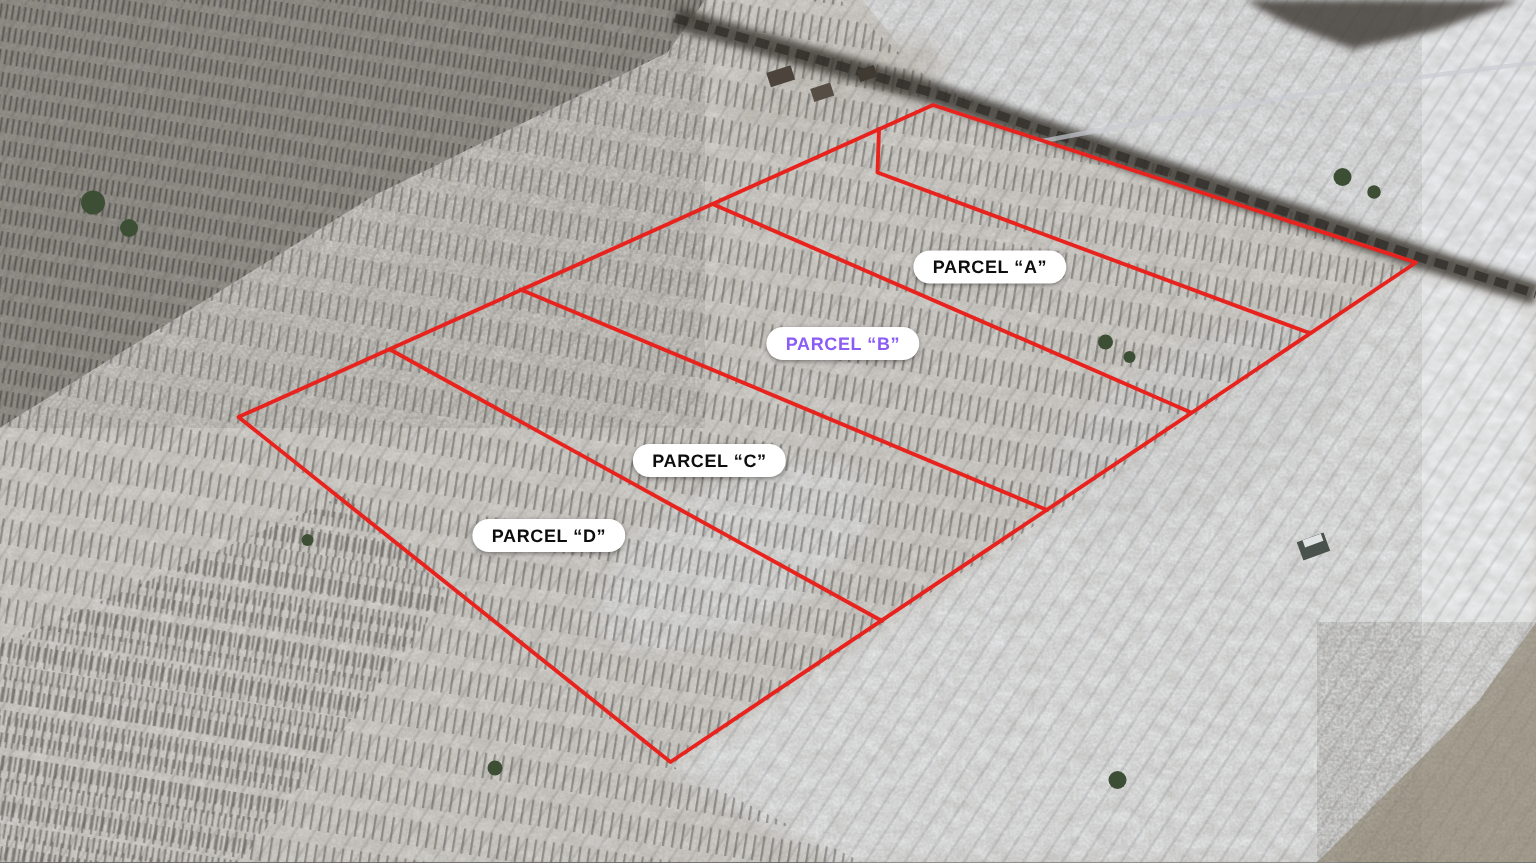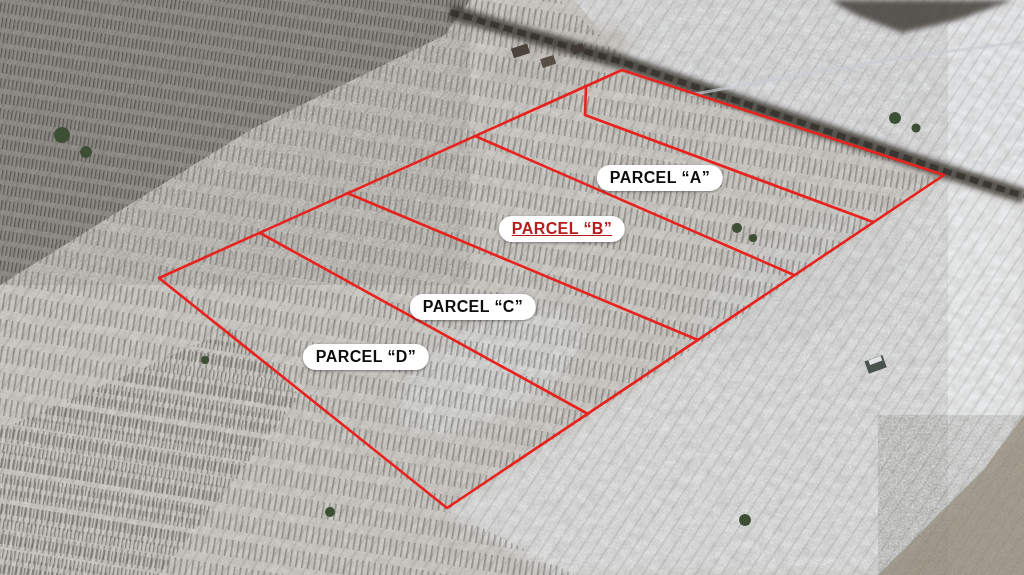--- a/index.html
+++ b/index.html
@@ -5,21 +5,21 @@
   html,body{margin:0;padding:0;background:#222;}
   .stage{
     position:relative;width:1024px;height:575px;overflow:hidden;
     font-family:"Liberation Sans", sans-serif;
   }
   .stage svg{position:absolute;left:0;top:0;display:block;}
   #labels{position:absolute;left:0;top:0;width:100%;height:100%;pointer-events:none;}
   .pill{
     position:absolute;transform:translate(-50%,-50%);
     background:#ffffff;color:#0d0d0d;
-    font-weight:bold;font-size:16px;letter-spacing:.4px;white-space:nowrap;
+    font-weight:bold;font-size:12px;letter-spacing:.4px;white-space:nowrap;
     padding:4px 13px;border-radius:999px;
     box-shadow:0 1px 3px rgba(0,0,0,.4);
   }
 </style>
 </head>
 <body>
 
 <div class="stage">
 
   <svg width="1024" height="575" viewBox="0 0 1024 575">
@@ -116,17 +116,17 @@
         <polygon points="159,278 622,70 944,175 447,508" stroke="#e8231e" stroke-width="2.6"></polygon>
         <polyline points="586,86 585,115 873,222" stroke="#e8231e" stroke-width="2.6"></polyline>
         <polyline points="475,136 794,275" stroke="#e8231e" stroke-width="2.6"></polyline>
         <polyline points="347,193 698,340" stroke="#e8231e" stroke-width="2.6"></polyline>
         <polyline points="260,233 588,414" stroke="#e8231e" stroke-width="2.6"></polyline>
       </g>
   </svg>
 
   <div id="labels">
       <div class="pill" style="left: 660px; top: 178px; background: rgb(255, 255, 255); color: rgb(13, 13, 13);">PARCEL “A”</div>
-      <div class="pill" style="left: 562px; top: 229px; background: rgb(255, 255, 255); color: #b91c1c; text-decoration: underline;">PARCEL “B”</div>
+      <div class="pill" style="left: 562px; top: 229px; background: rgb(255, 255, 255); color: #8b5cf6;">PARCEL “B”</div>
       <div class="pill" style="left: 473px; top: 289px; background: rgb(255, 255, 255); color: rgb(13, 13, 13); margin-top: 18px;">PARCEL “C”</div>
       <div class="pill" style="left: 366px; top: 357px; background: rgb(255, 255, 255); color: rgb(13, 13, 13); text-align: right;">PARCEL “D”</div>
     </div>
 </div>
 
 </body></html>

